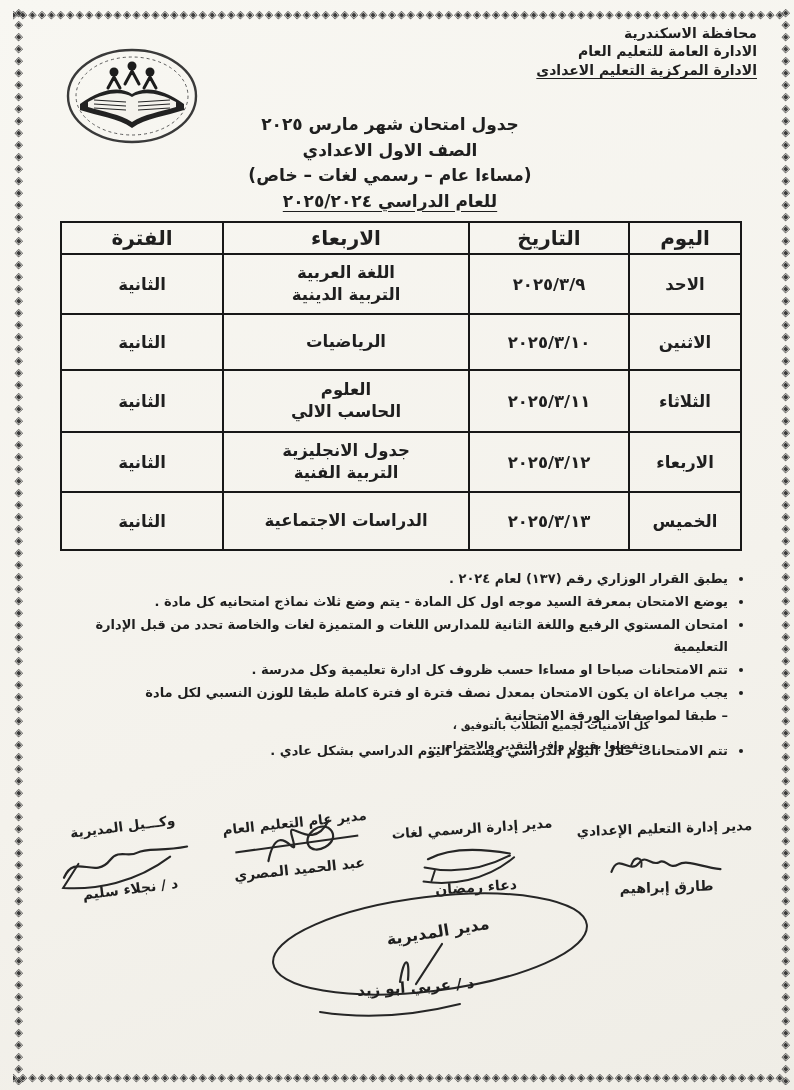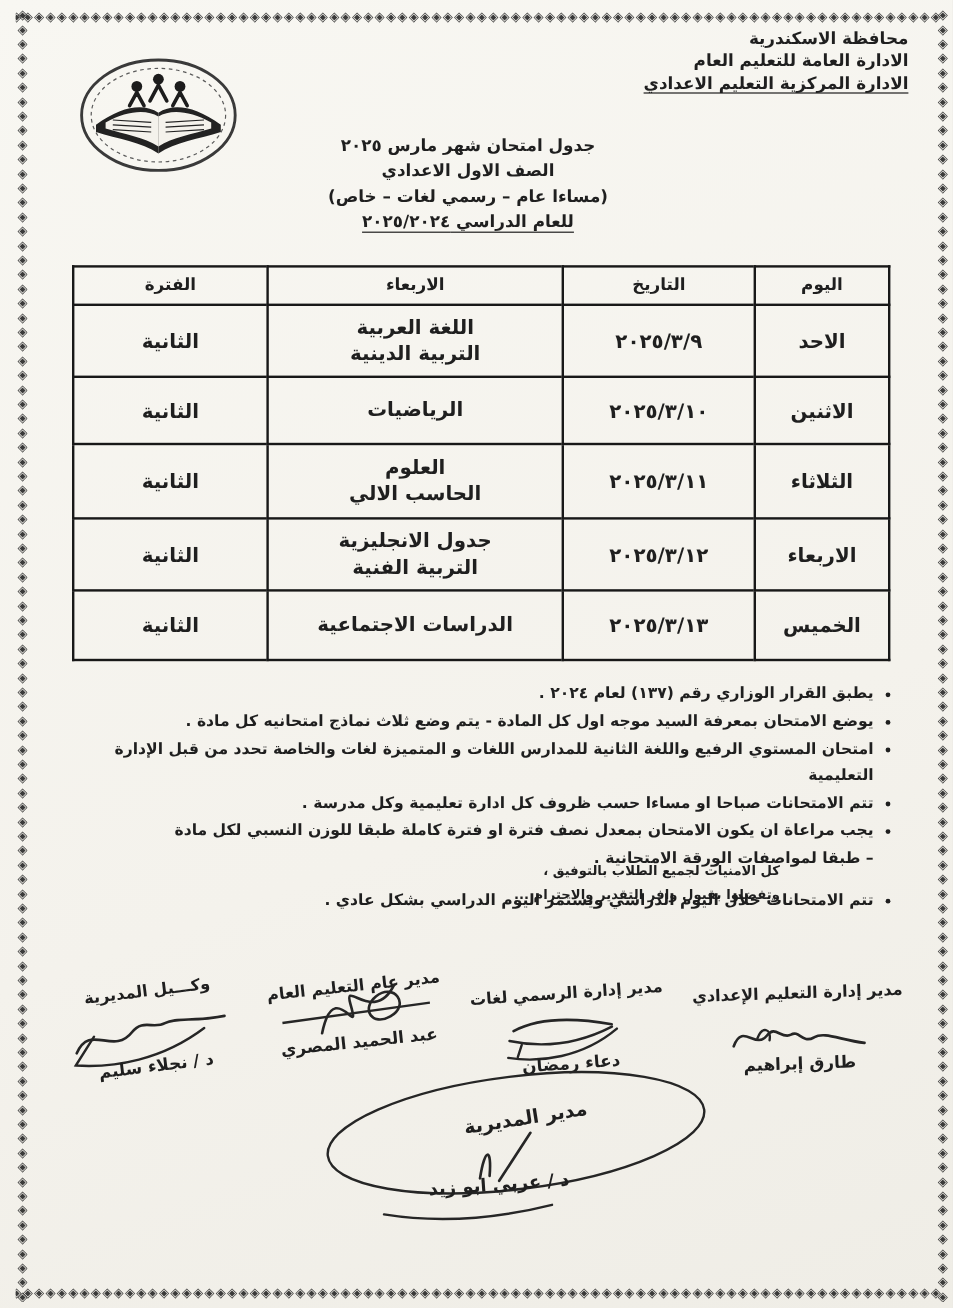--- a/index.html
+++ b/index.html
@@ -16,26 +16,26 @@
   .deco-bottom { bottom:5px; left:13px; right:9px; height:15px; line-height:15px; white-space:nowrap; letter-spacing:1px; }
   .deco-left   { top:7px; bottom:5px; left:9px;  width:14px; line-height:12px; word-break:break-all; }
   .deco-right  { top:7px; bottom:5px; right:4px; width:14px; line-height:12px; word-break:break-all; }
 
   .letterhead { position:absolute; top:24px; right:37px; width:340px; font-size:14px; line-height:1.32; }
   .letterhead .lh-line { white-space:nowrap; }
   .letterhead .underline { text-decoration:underline; text-underline-offset:3px; }
 
   .logo { position:absolute; top:42px; left:58px; }
 
-  .doc-title { position:absolute; top:112px; left:175px; width:430px; text-align:center; font-size:14px; line-height:1.5; }
+  .doc-title { position:absolute; top:112px; left:175px; width:430px; text-align:center; font-size:17px; line-height:1.5; }
   .doc-title .underline { text-decoration:underline; text-underline-offset:4px; }
 
   table.exam { position:absolute; top:221px; left:60px; width:680px; border-collapse:collapse; direction:rtl; table-layout:fixed; }
   table.exam th, table.exam td { border:2px solid #181818; text-align:center; vertical-align:middle; padding:2px 4px; }
-  table.exam th { height:32px; font-size:14px; }
+  table.exam th { height:32px; font-size:20px; }
   table.exam td { font-size:16.5px; }
   td.subject { white-space:pre-line; line-height:1.35; font-size:16px; }
   td.date { direction:ltr; unicode-bidi:isolate; letter-spacing:4px; font-size:15.5px;margin-left:12px; }
   .r0 td{height:60px;} .r1 td{height:56px;} .r2 td{height:62px;} .r3 td{height:60px;} .r4 td{height:58px;}
 
   ul.notes { position:absolute; top:568px; right:50px; left:46px; list-style:disc; padding-right:16px; direction:rtl; text-align:right; font-size:13px; line-height:1.75; }
   ul.notes li { white-space:pre-line; }
   ul.notes li:last-child { margin-top:13px; }
 
   .closing { position:absolute; top:716px; left:250px; width:400px; font-size:11px; line-height:1.8; }

